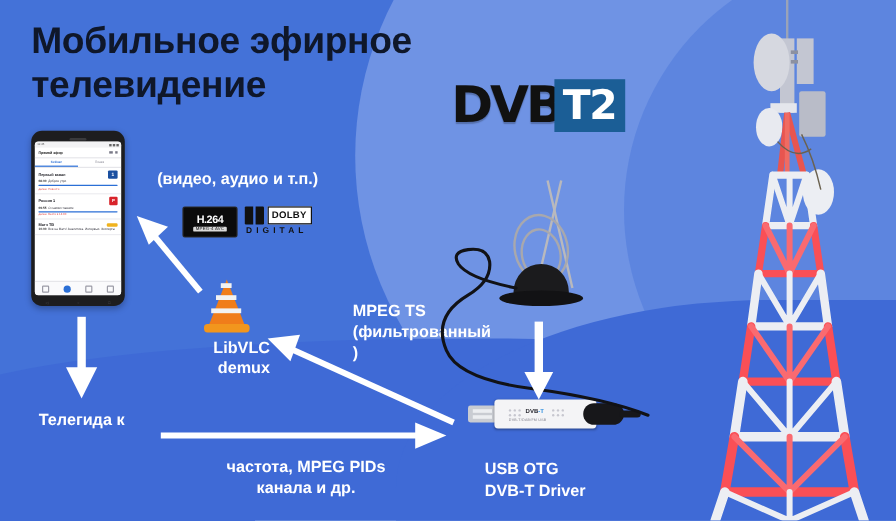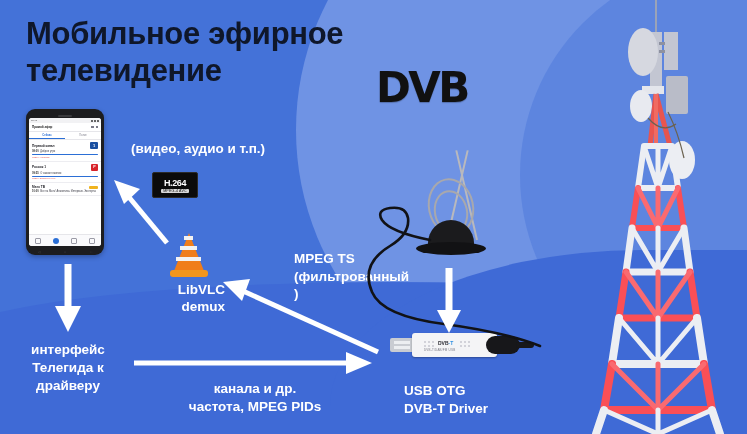--- a/index.html
+++ b/index.html
@@ -253,23 +253,34 @@
     </div>
   </div>
 
   <div class="lbl norm" style="left:131px;top:140px;">(видео, аудио и т.п.)</div>
 
   <div class="h264">
     <div class="t">H.264</div>
     <div class="s">MPEG-4 AVC</div>
   </div>
 
+  <div class="dolby">
+    <div class="row1">
+      <span class="dd-mark">
+          <b></b>
+          <b class="r"></b>
+        </span>
+      <span class="word">DOLBY</span>
+    </div>
+    <div class="digital">DIGITAL</div>
+  </div>
 
   <div class="dvb">
     <span class="dvbtxt">DVB</span>
+    <span class="t2">T2</span>
   </div>
 
   <div class="vlc">
     <div class="cone"></div>
     <div class="str s1"></div>
     <div class="str s2"></div>
     <div class="str s3"></div>
     <div class="base"></div>
   </div>
   <div class="lbl" style="left:161px;top:282px;text-align:right;width:64px;line-height:1.25;">
@@ -314,28 +325,26 @@
     <div class="sub">DVB-T/DAB/FM USB</div>
     <div class="jack"></div>
     <div class="tail"></div>
   </div>
   <div class="lbl" style="left:404px;top:382px;text-align:left;width:108px;line-height:1.3;">
     <div>USB OTG</div>
     <div>DVB-T Driver</div>
   </div>
 
   <div class="lbl" style="left:8px;top:341px;text-align:center;width:120px;line-height:1.32;">
-    <div>интерфейс</div>
     <div>Телегида к</div>
-    <div>драйверу</div>
   </div>
 
   <div class="lbl norm" style="left:160px;top:380px;text-align:center;width:190px;line-height:1.35;">
+    <div>частота, MPEG PIDs</div>
     <div>канала и др.</div>
-    <div>частота, MPEG PIDs</div>
   </div>
 
   <svg class="tower" viewBox="0 0 160 434">
     <line x1="70" y1="0" x2="70" y2="36" stroke="#9aa3b8" stroke-width="2"></line>
     <rect x="64" y="32" width="12" height="62" fill="#c3c6d2"></rect>
     <rect x="78" y="32" width="14" height="38" fill="#c3c6d2"></rect>
     <rect x="73" y="42" width="6" height="3" fill="#8d91a0"></rect>
     <rect x="73" y="50" width="6" height="3" fill="#8d91a0"></rect>
     <ellipse cx="57" cy="52" rx="15" ry="24" fill="#d6d8e0"></ellipse>
     <rect x="56" y="86" width="22" height="8" fill="#e4e6ec"></rect>

